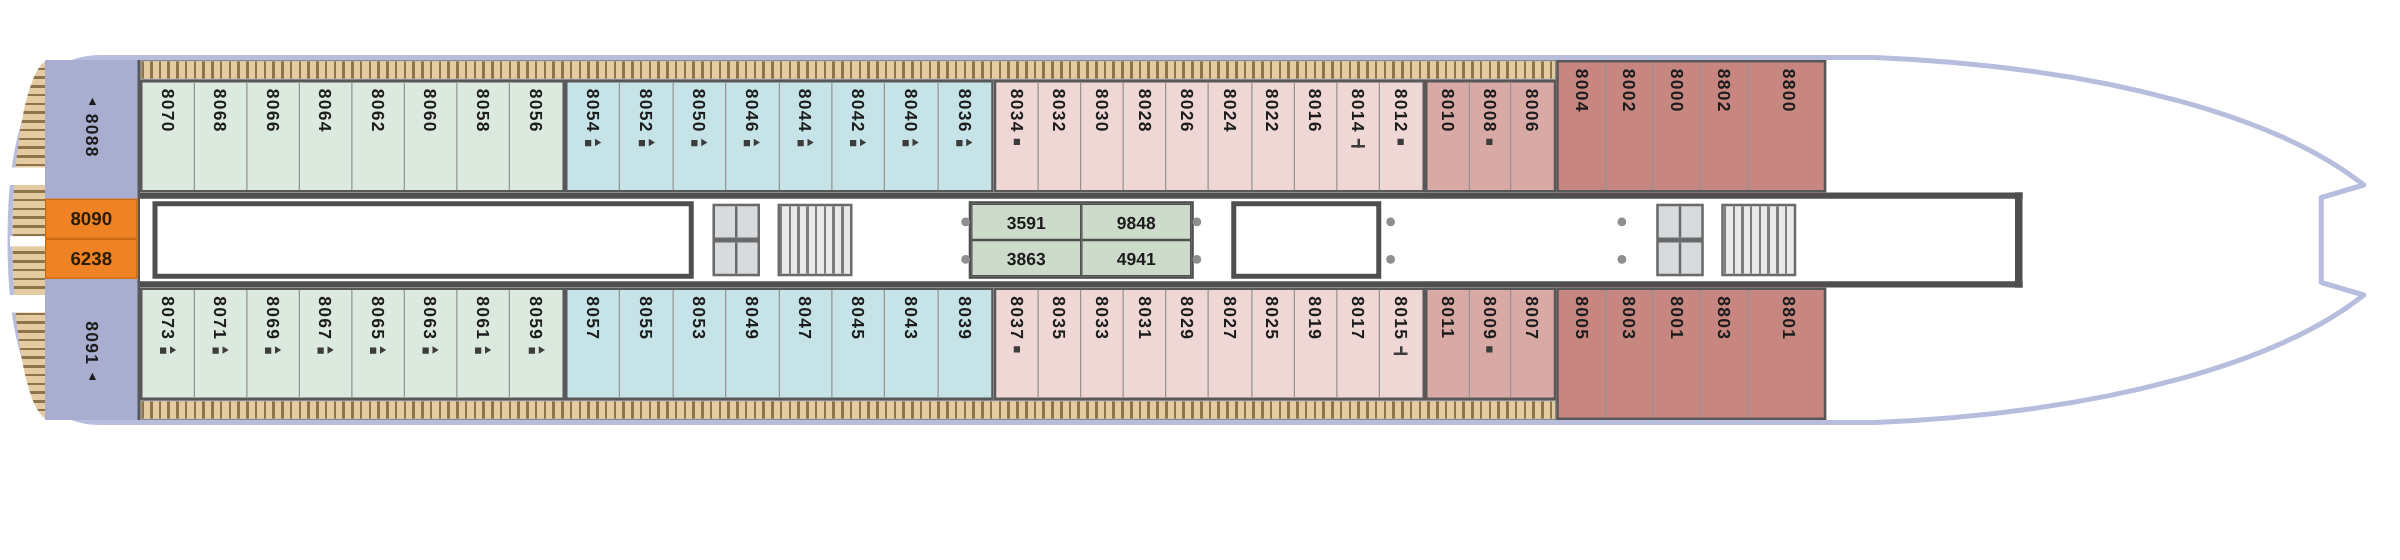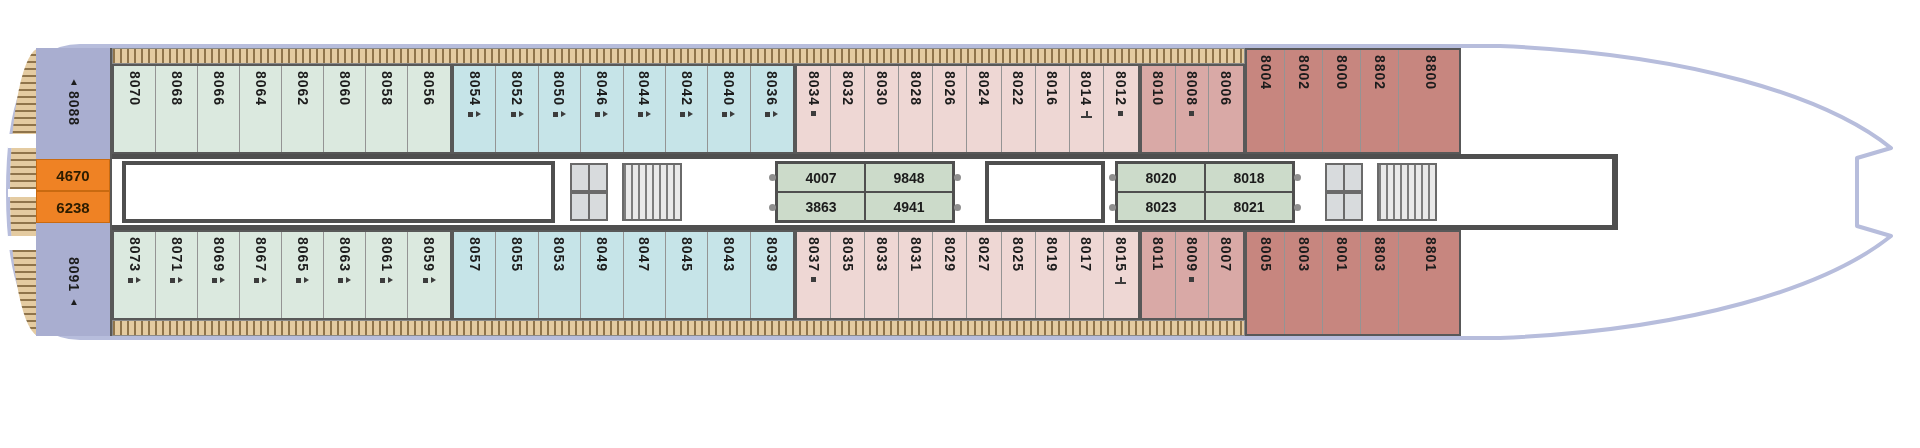--- a/index.html
+++ b/index.html
@@ -72,21 +72,21 @@
   <div class="rail-gap" style="top:189px;height:8px;"></div>
   <div class="rail-gap" style="top:236px;height:14px;"></div>
 
   <div class="stern-block"></div>
 
   <div class="stern-cab" style="top:50px;height:104px;">
     <span class="mk">▲</span>
     <span class="cnum">8088</span>
   </div>
   <div class="crew" style="top:159px;">
-    <span>4670</span>
+    <span>8090</span>
   </div>
   <div class="crew" style="top:191px;">
     <span>6238</span>
   </div>
   <div class="stern-cab" style="top:230px;height:104px;">
     <span class="cnum">8091</span>
     <span class="mk">▲</span>
   </div>
 
   <div class="rail" style="top:48px;"></div>
@@ -409,47 +409,33 @@
       </div>
       <div class="cabin" style="width: 38px;">
         <span class="cnum">8803</span>
       </div>
       <div class="cabin" style="width: 64px;">
         <span class="cnum">8801</span>
       </div>
     </div>
     <div class="igroup" style="left: 775px; top: 161px; width: 180px;">
       <div class="icab">
-        <span>4007</span>
+        <span>3591</span>
       </div>
       <div class="icab">
         <span>9848</span>
       </div>
       <div class="icab">
         <span>3863</span>
       </div>
       <div class="icab">
         <span>4941</span>
       </div>
     </div>
     <div class="dot" style="left: 769px; top: 174px;"></div>
     <div class="dot" style="left: 769px; top: 204px;"></div>
     <div class="dot" style="left: 954px; top: 174px;"></div>
     <div class="dot" style="left: 954px; top: 204px;"></div>
-    <div class="igroup" style="left: 1115px; top: 161px; width: 180px;">
-      <div class="icab">
-        <span>8020</span>
-      </div>
-      <div class="icab">
-        <span>8018</span>
-      </div>
-      <div class="icab">
-        <span>8023</span>
-      </div>
-      <div class="icab">
-        <span>8021</span>
-      </div>
-    </div>
     <div class="dot" style="left: 1109px; top: 174px;"></div>
     <div class="dot" style="left: 1109px; top: 204px;"></div>
     <div class="dot" style="left: 1294px; top: 174px;"></div>
     <div class="dot" style="left: 1294px; top: 204px;"></div>
   </div>
 
 </body></html>

